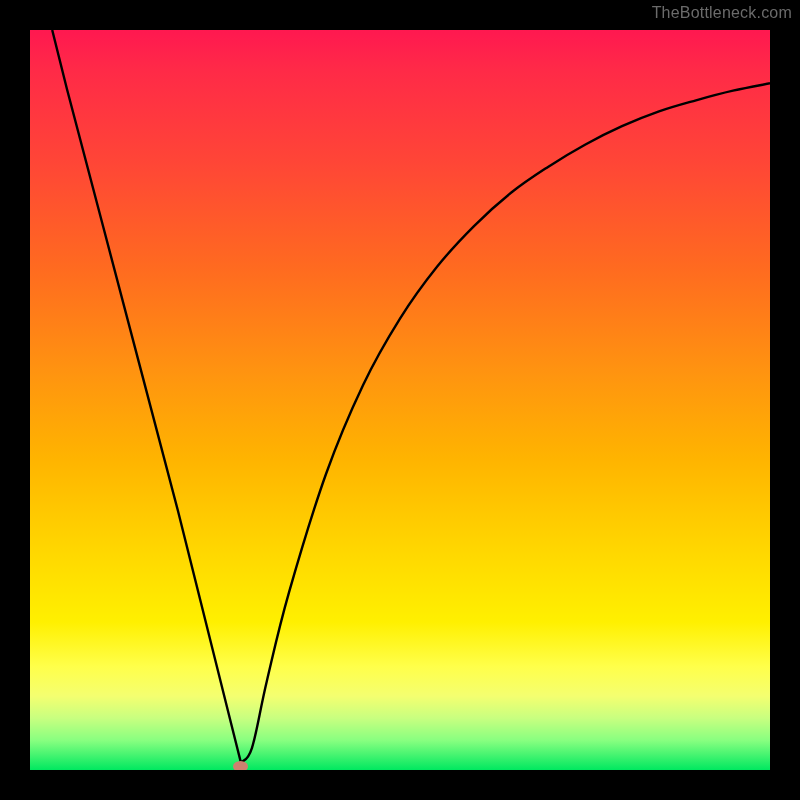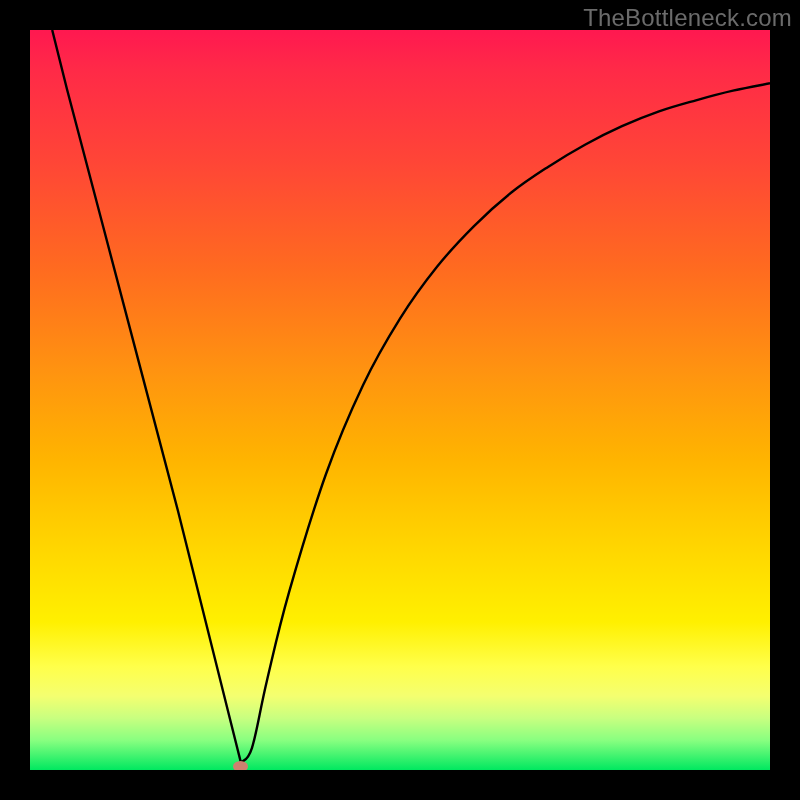--- a/index.html
+++ b/index.html
@@ -47,21 +47,21 @@
   }
   .curve-svg {
     position: absolute;
     inset: 0;
   }
   .attribution {
     position: absolute;
     top: 4px;
     right: 8px;
     color: #6b6b6b;
-    font-size: 24px;
+    font-size: 16px;
     letter-spacing: 0.2px;
     user-select: none;
   }
   .marker {
     position: absolute;
     width: 15px;
     height: 11px;
     background: #cf806f;
     border-radius: 50%;
   }

